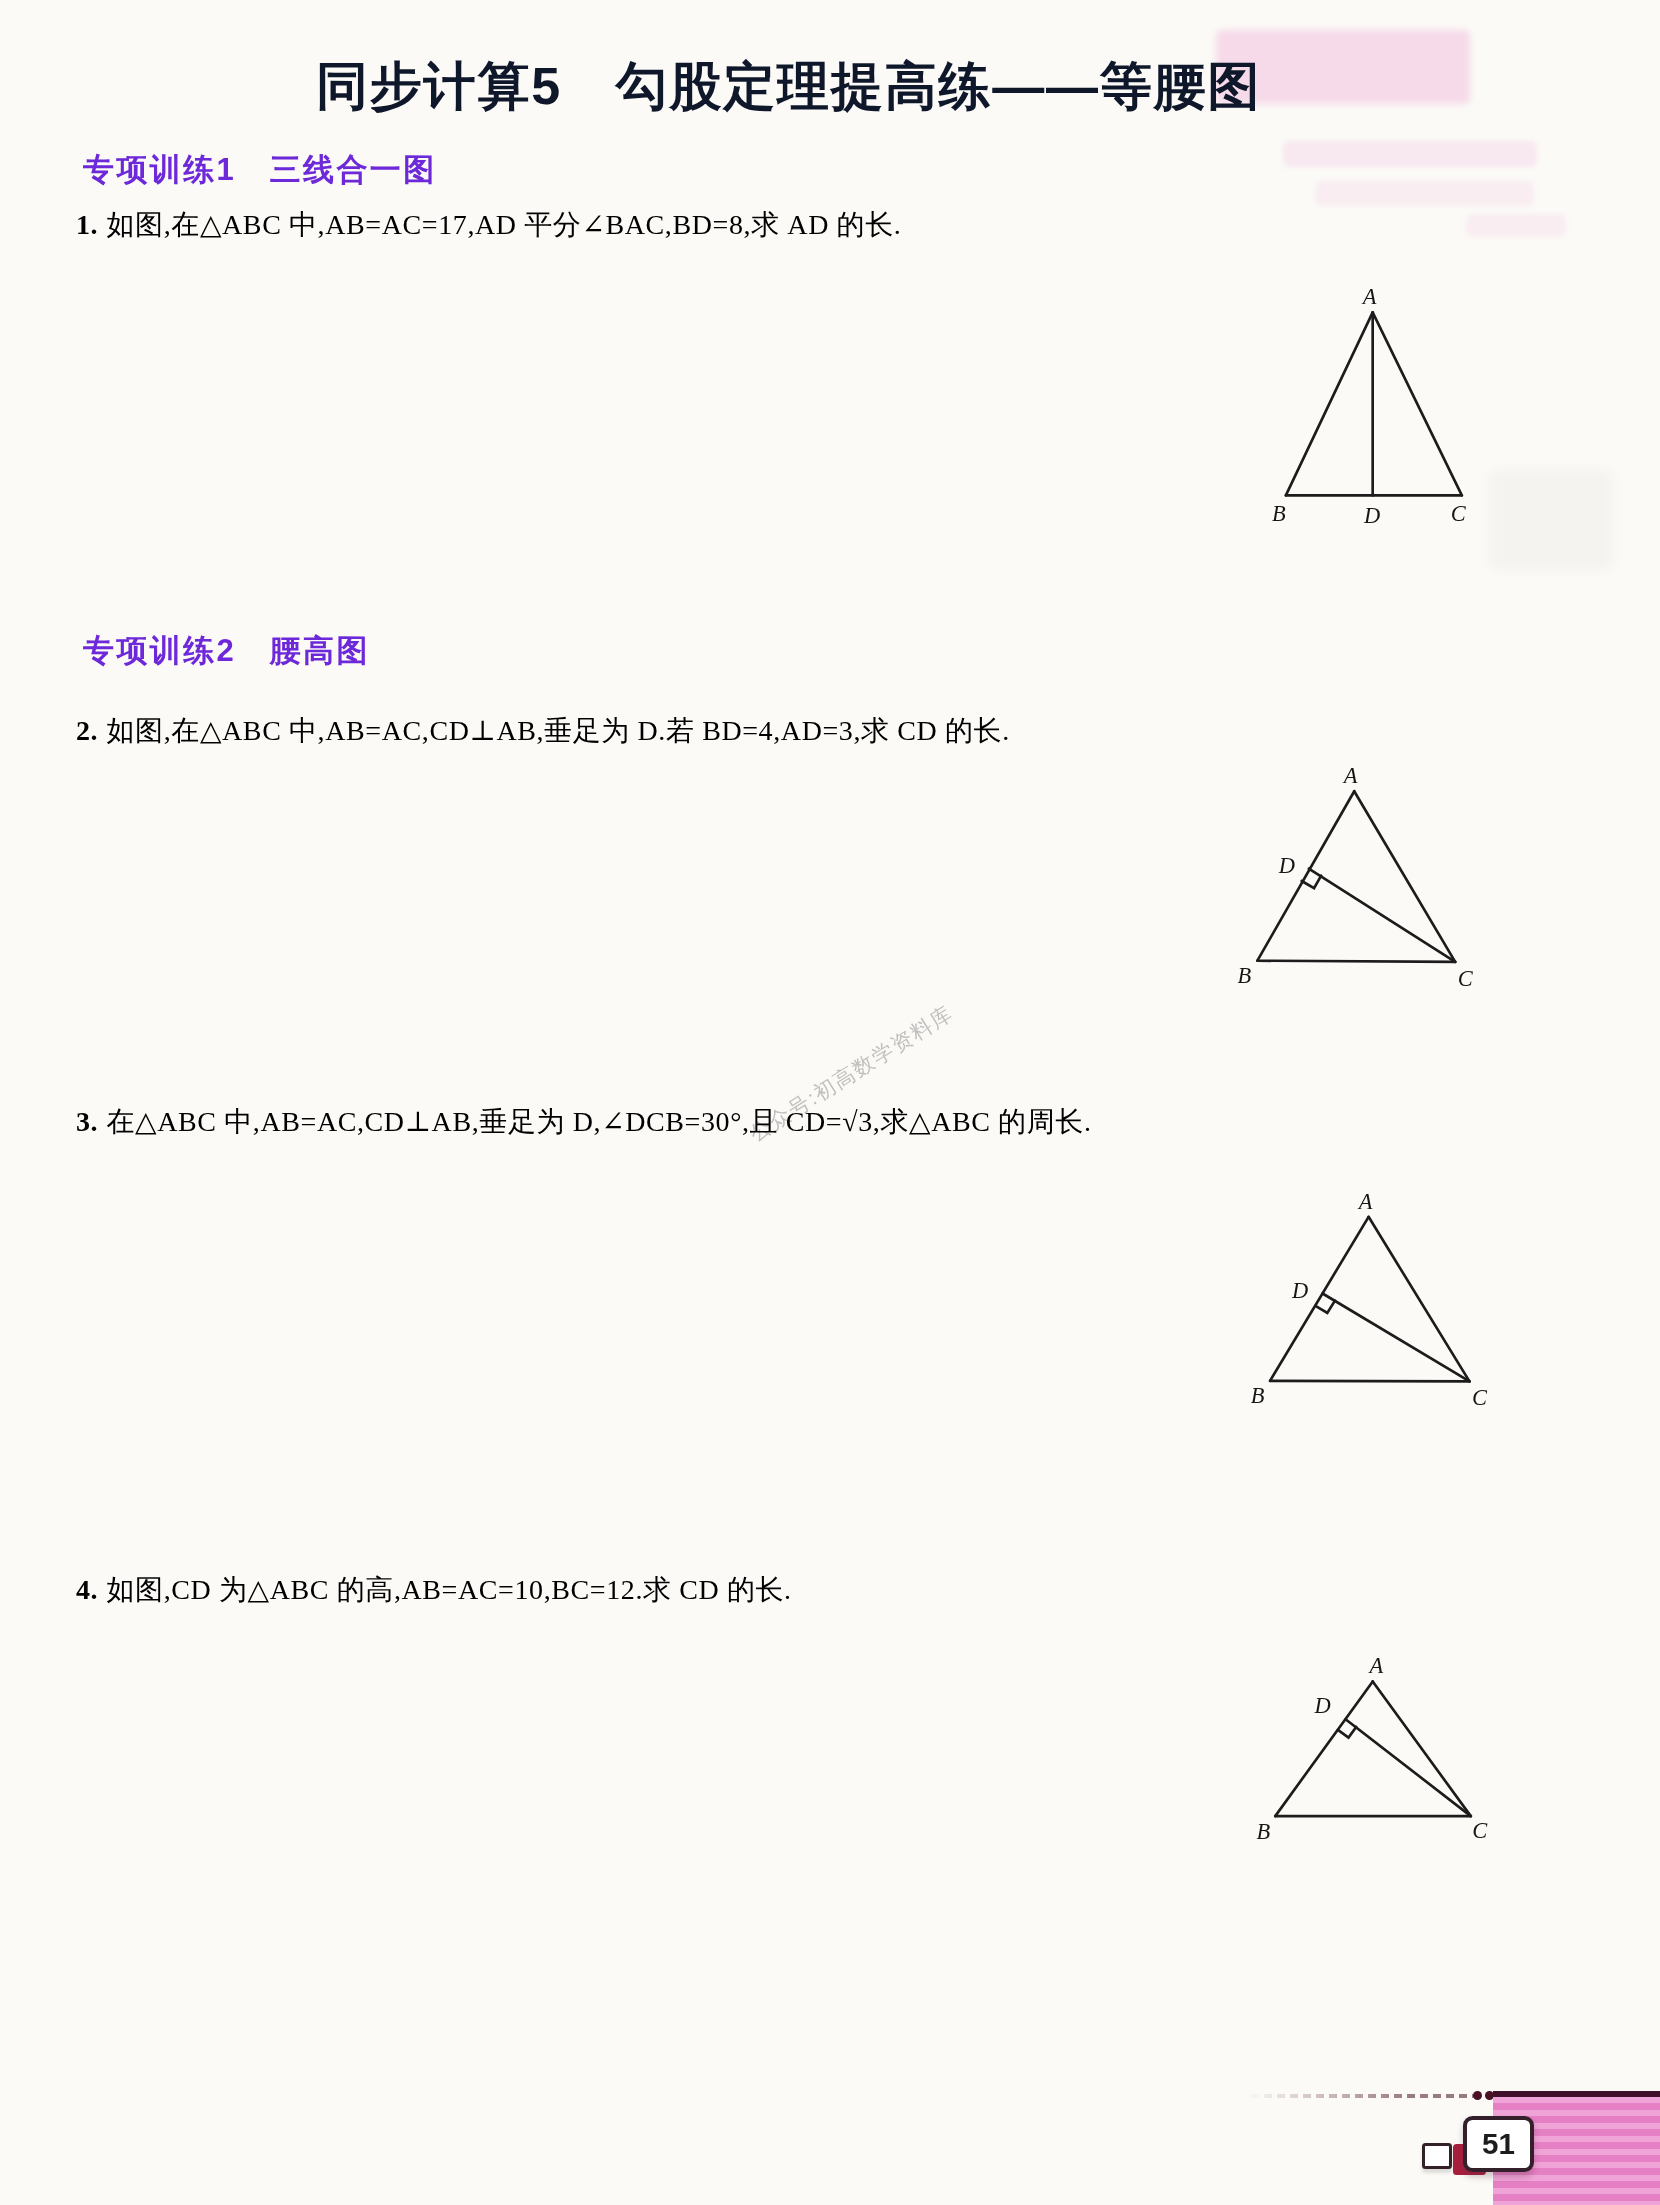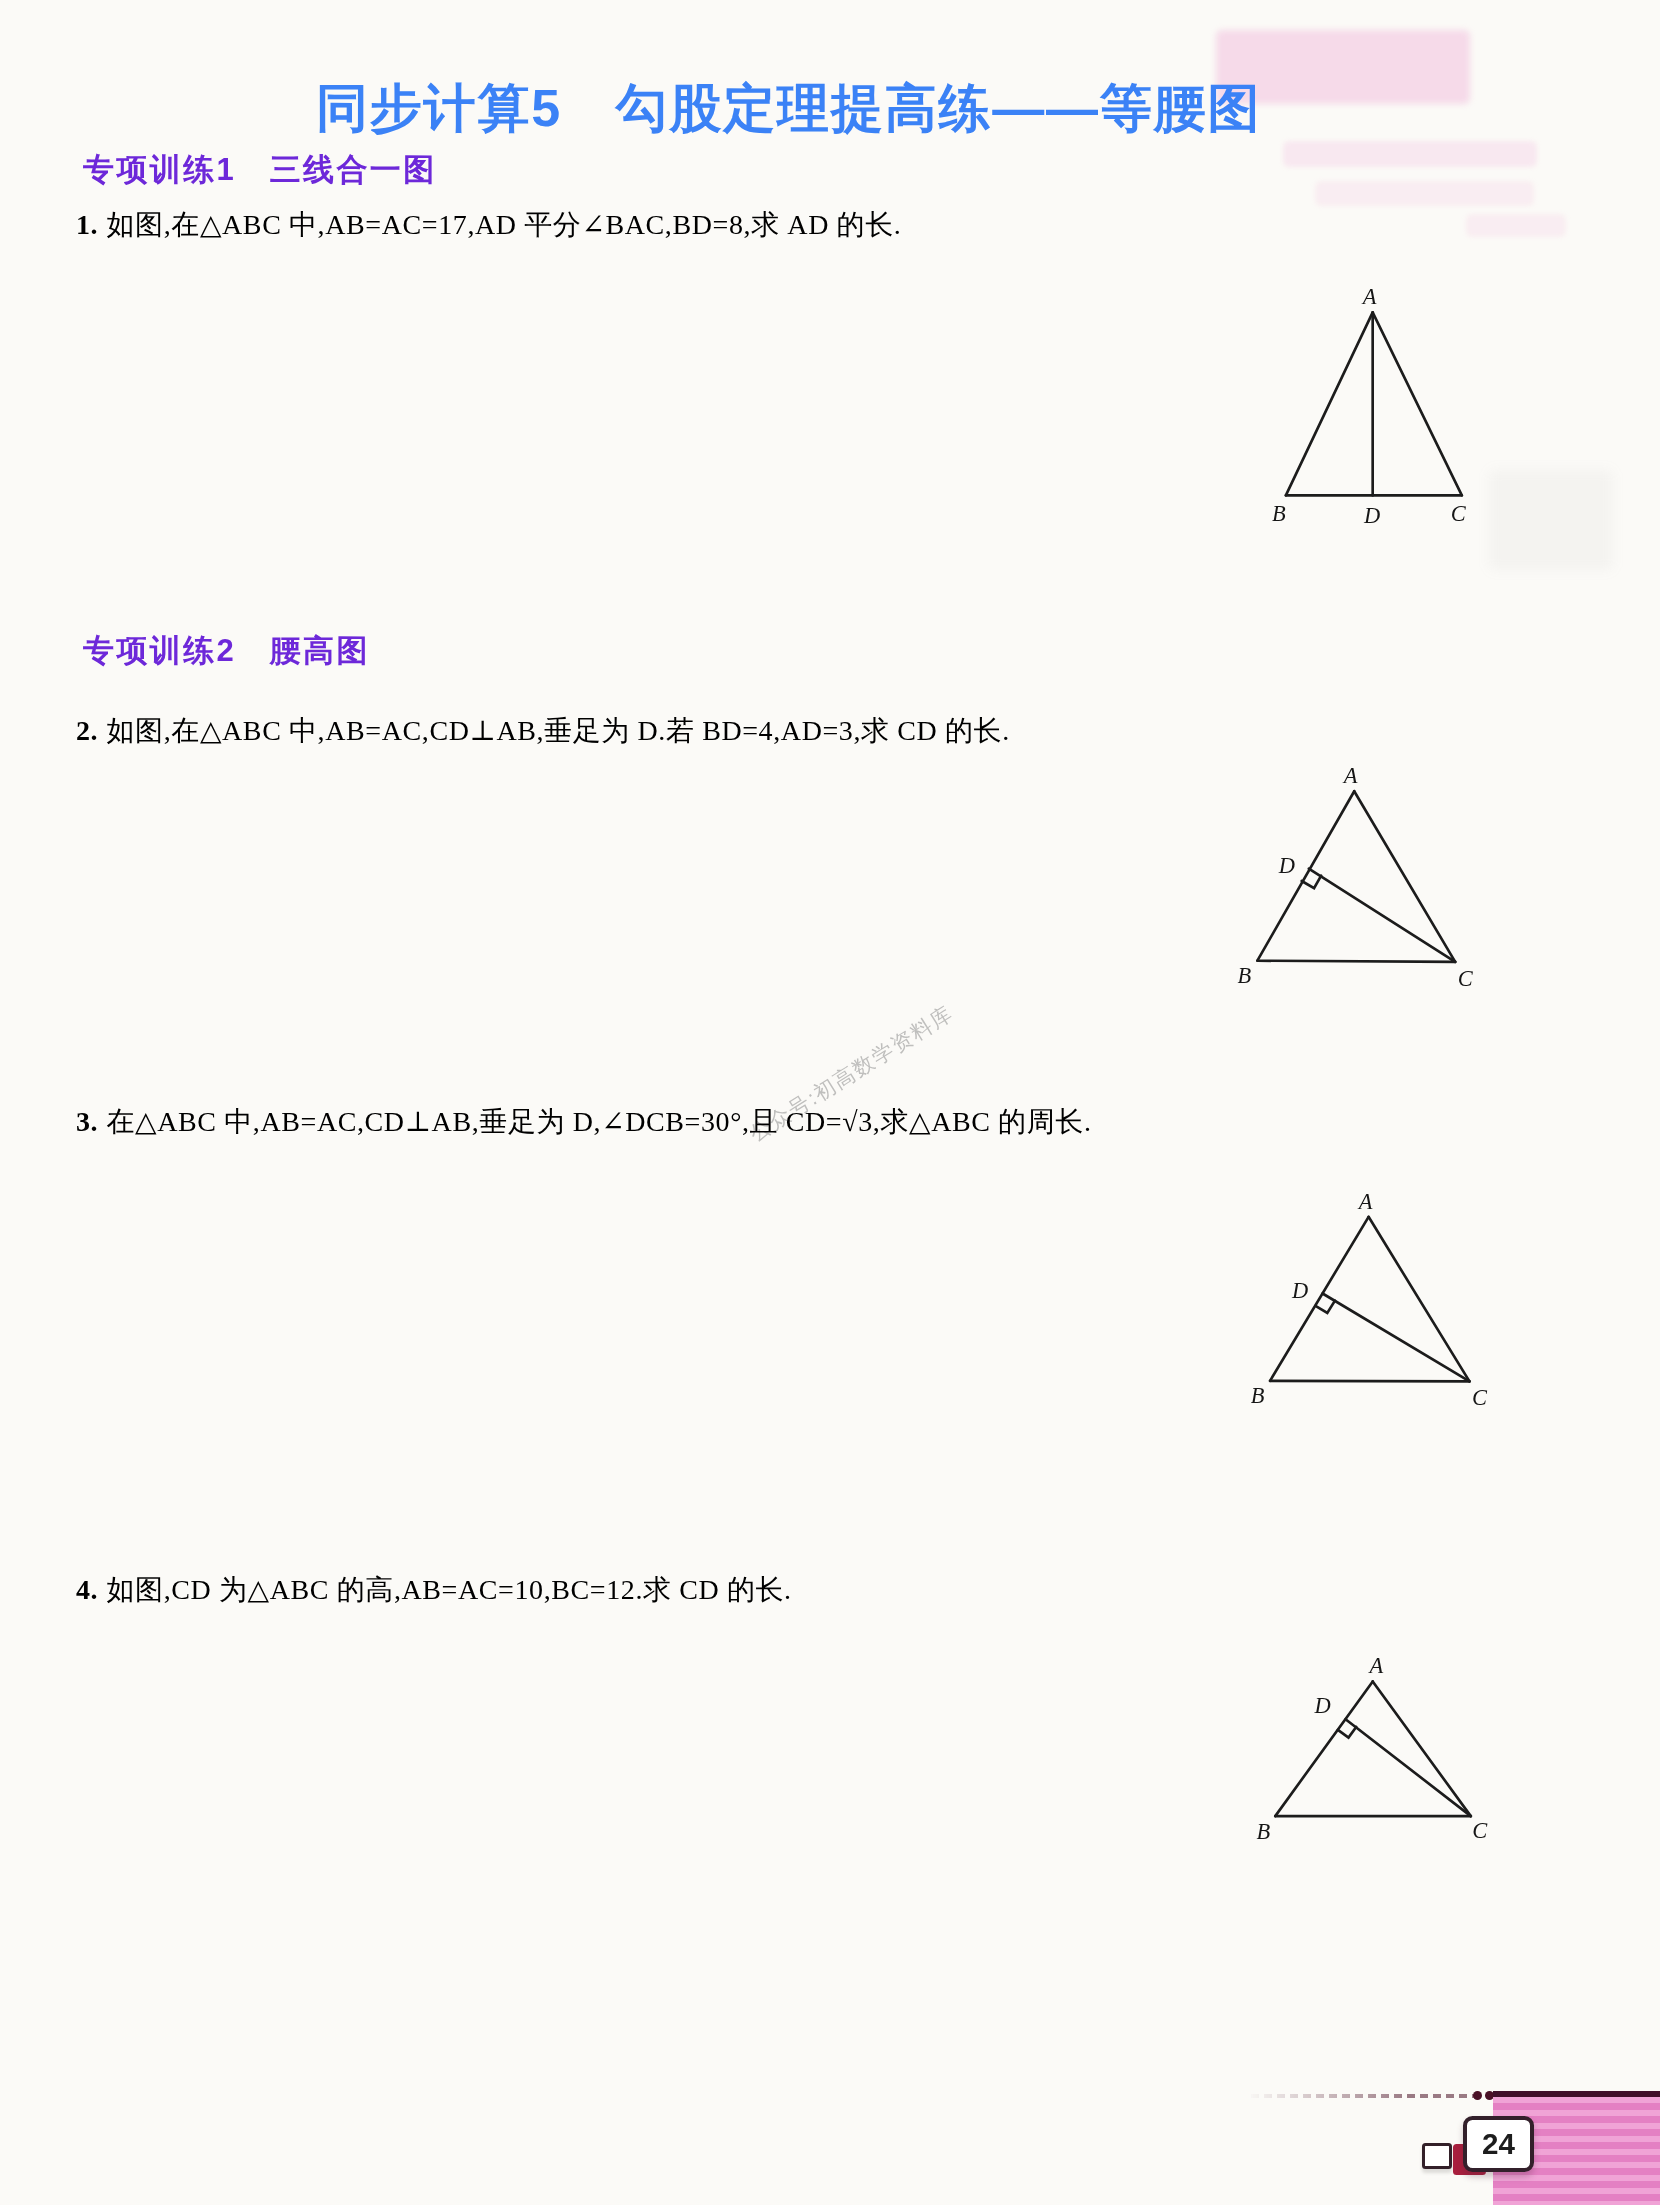--- a/index.html
+++ b/index.html
@@ -14,23 +14,22 @@
     overflow: hidden;
   }
   .abs { position: absolute; }
 
   .page-title {
     left: 316px; top: 52px;
     font-family: "Liberation Sans", "DejaVu Sans", sans-serif;
     font-weight: bold;
     font-size: 52px;
     letter-spacing: 1.8px;
-    color: #3b82f6;
-    white-space: nowrap;
-    margin-top: 22px;
+    color: #0f172a;
+    white-space: nowrap;
   }
   .section-heading {
     left: 83px;
     font-family: "Liberation Sans", "DejaVu Sans", sans-serif;
     font-weight: bold;
     font-size: 31px;
     letter-spacing: 2.4px;
     color: #6d28d9;
     white-space: nowrap;
   }
@@ -203,15 +202,15 @@
 </svg>
 
 <div class="abs footer-dashed-rule"></div>
 <div class="abs footer-dot d1"></div>
 <div class="abs footer-dot d2"></div>
 <div class="abs footer-top-rule"></div>
 <div class="abs footer-pink-block"></div>
 <div class="abs footer-checkbox"></div>
 <div class="abs footer-red-mark"></div>
 <div class="abs page-number-badge">
-  <span>24</span>
+  <span>51</span>
 </div>
 
 
 </body></html>

